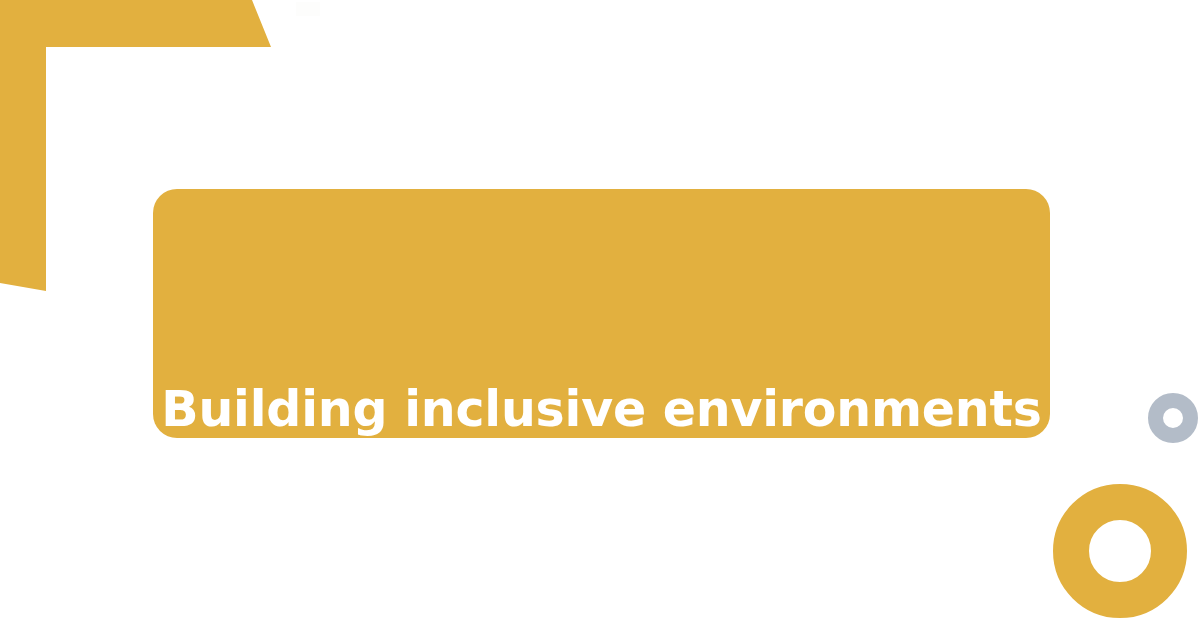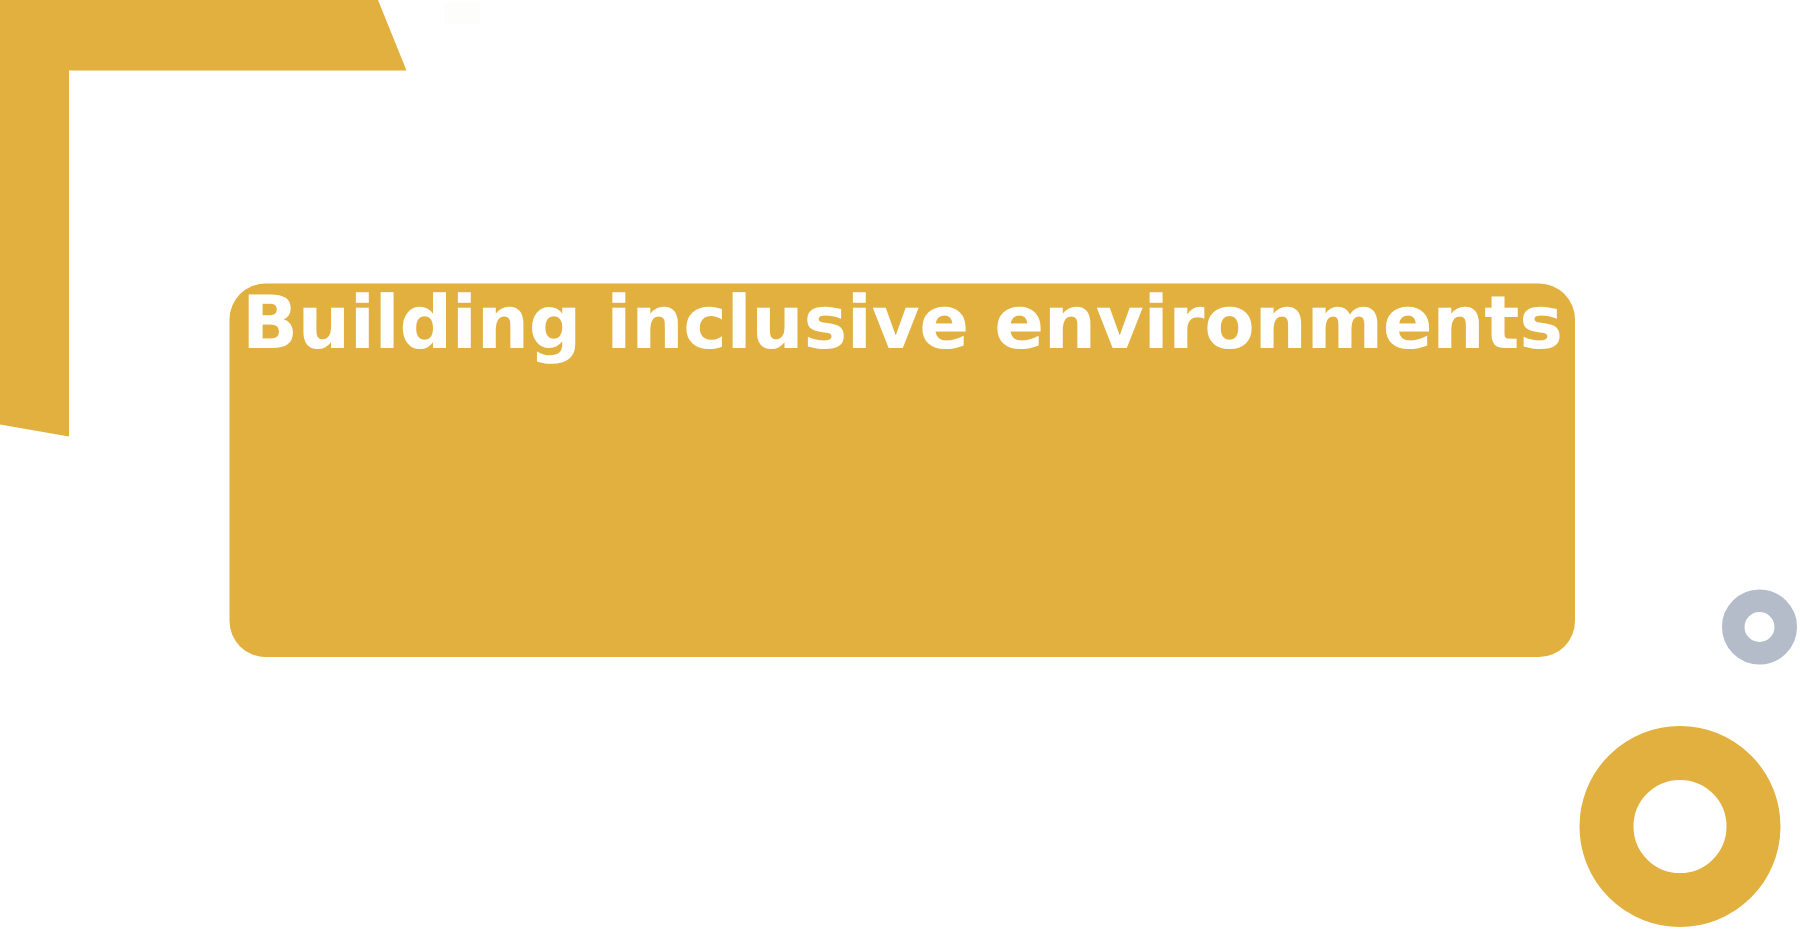--- a/index.html
+++ b/index.html
@@ -33,21 +33,21 @@
   
   .headline-plate {
     position: absolute;
     left: 153px;
     top: 189px;
     width: 897px;
     height: 249px;
     border-radius: 24px;
     background: #e2b03f;
     display: flex;
-    align-items: flex-start;
+    align-items: flex-end;
     justify-content: center;
     box-sizing: border-box;
     padding: 0 34px;
   }
 
   .headline-text {
     color: #ffffff;
     font-family: "DejaVu Sans", sans-serif;
     font-size: 49px;
     font-weight: 700;

